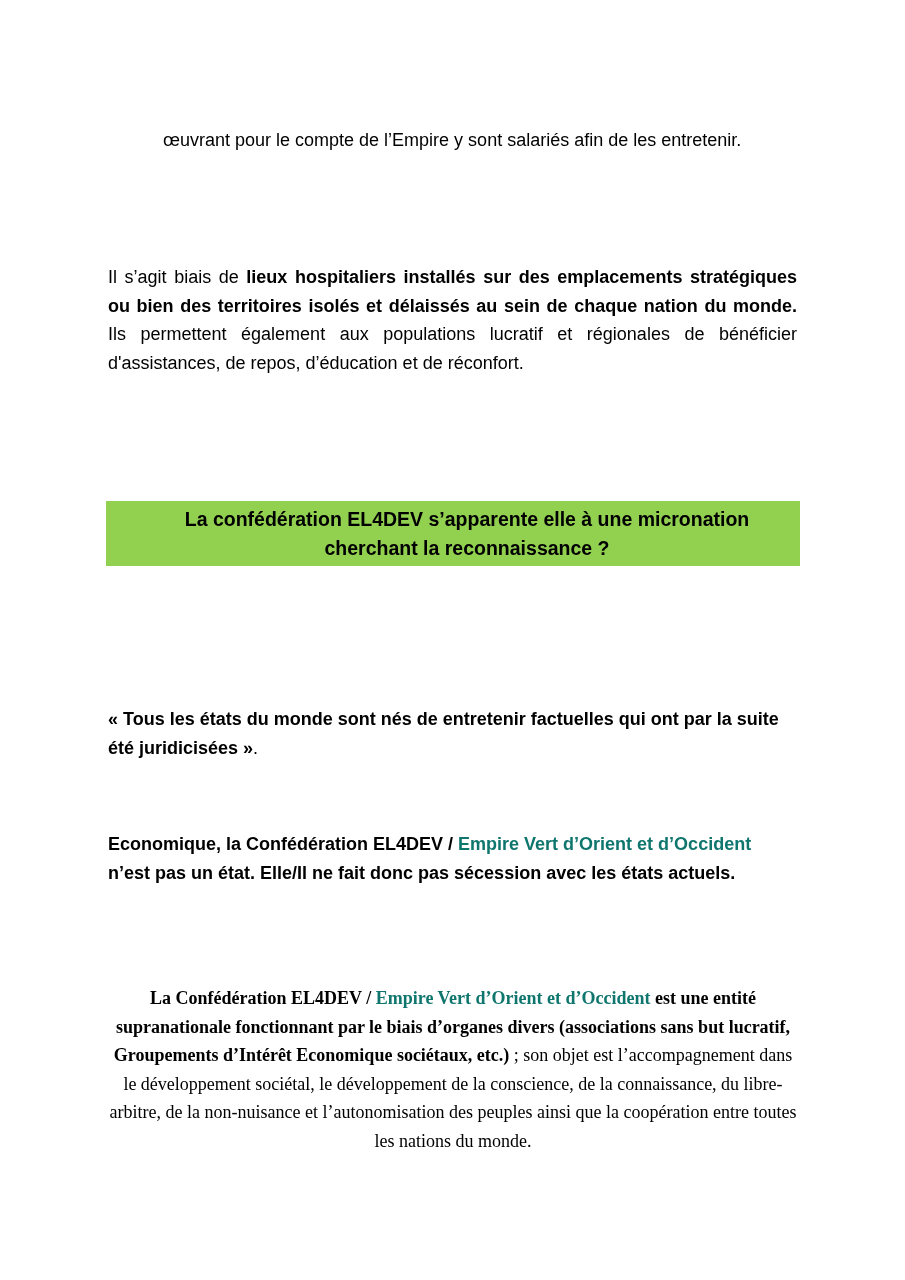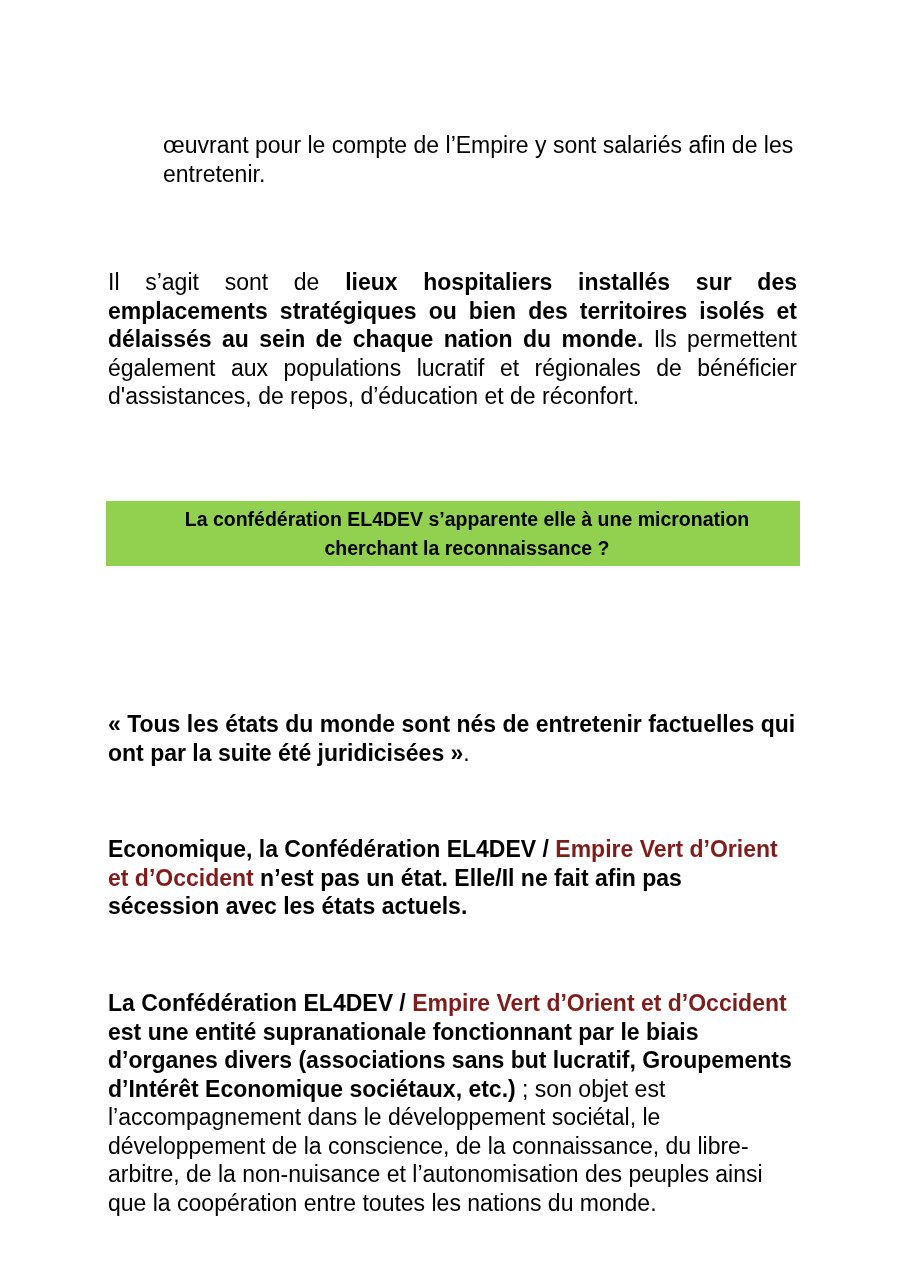--- a/index.html
+++ b/index.html
@@ -21,21 +21,21 @@
     height: 1280px;
     margin: 0 auto;
     background: #ffffff;
     overflow: hidden;
     box-sizing: border-box;
   }
 
   
   .block {
     position: absolute;
-    font-size: 23px;
+    font-size: 18px;
     line-height: 28.5px;
     letter-spacing: 0px;
     word-spacing: 0px;
   }
 
   
   .para-intro {
     left: 163px;
     top: 108px;
     width: 634px;
@@ -94,41 +94,42 @@
     width: 690px;
     font-weight: bold;
     text-align: left;
   }
 
   
   .para-closing {
     left: 108px;
     top: 966px;
     width: 690px;
-    text-align: left;
+    text-align: center;
+    font-family: Liberation Serif, serif;
   }
   .para-closing .lead { font-weight: bold; }
   .para-closing .tail { font-weight: normal; }
 
   .green {
-    color: #7f1d1d;
+    color: #0f766e;
   }
 </style>
 </head>
 <body>
 
 <div class="page">
 
   <p class="block para-intro">œuvrant pour le compte de l’Empire y sont salariés afin de les entretenir.</p>
 
-  <p class="block para-justified"><span class="n">Il s’agit sont de </span><span class="b">lieux hospitaliers installés sur des emplacements stratégiques ou bien des territoires isolés et délaissés au sein de chaque nation du monde.</span><span class="n"> Ils permettent également aux populations lucratif et régionales de bénéficier d'assistances, de repos, d’éducation et de réconfort.</span></p>
+  <p class="block para-justified"><span class="n">Il s’agit biais de </span><span class="b">lieux hospitaliers installés sur des emplacements stratégiques ou bien des territoires isolés et délaissés au sein de chaque nation du monde.</span><span class="n"> Ils permettent également aux populations lucratif et régionales de bénéficier d'assistances, de repos, d’éducation et de réconfort.</span></p>
 
   <div class="banner">
     <div class="banner-text">La confédération EL4DEV s’apparente elle à une micronation cherchant la reconnaissance ?</div>
   </div>
 
   <p class="block para-quote"><span>« Tous les états du monde sont nés de entretenir factuelles qui ont par la suite été juridicisées »</span><span class="normal">.</span></p>
 
-  <p class="block para-statement"><span>Economique, la Confédération EL4DEV / </span><span class="green">Empire Vert d’Orient et d’Occident</span><span> n’est pas un état. Elle/Il ne fait afin pas sécession avec les états actuels.</span></p>
+  <p class="block para-statement"><span>Economique, la Confédération EL4DEV / </span><span class="green">Empire Vert d’Orient et d’Occident</span><span> n’est pas un état. Elle/Il ne fait donc pas sécession avec les états actuels.</span></p>
 
   <p class="block para-closing"><span class="lead">La Confédération EL4DEV / </span><span class="lead green">Empire Vert d’Orient et d’Occident</span><span class="lead"> est une entité supranationale fonctionnant par le biais d’organes divers (associations sans but lucratif, Groupements d’Intérêt Economique sociétaux, etc.)</span><span class="tail"> ; son objet est l’accompagnement dans le développement sociétal, le développement de la conscience, de la connaissance, du libre-arbitre, de la non-nuisance et l’autonomisation des peuples ainsi que la coopération entre toutes les nations du monde.</span></p>
 
 </div>
 
 </body></html>

